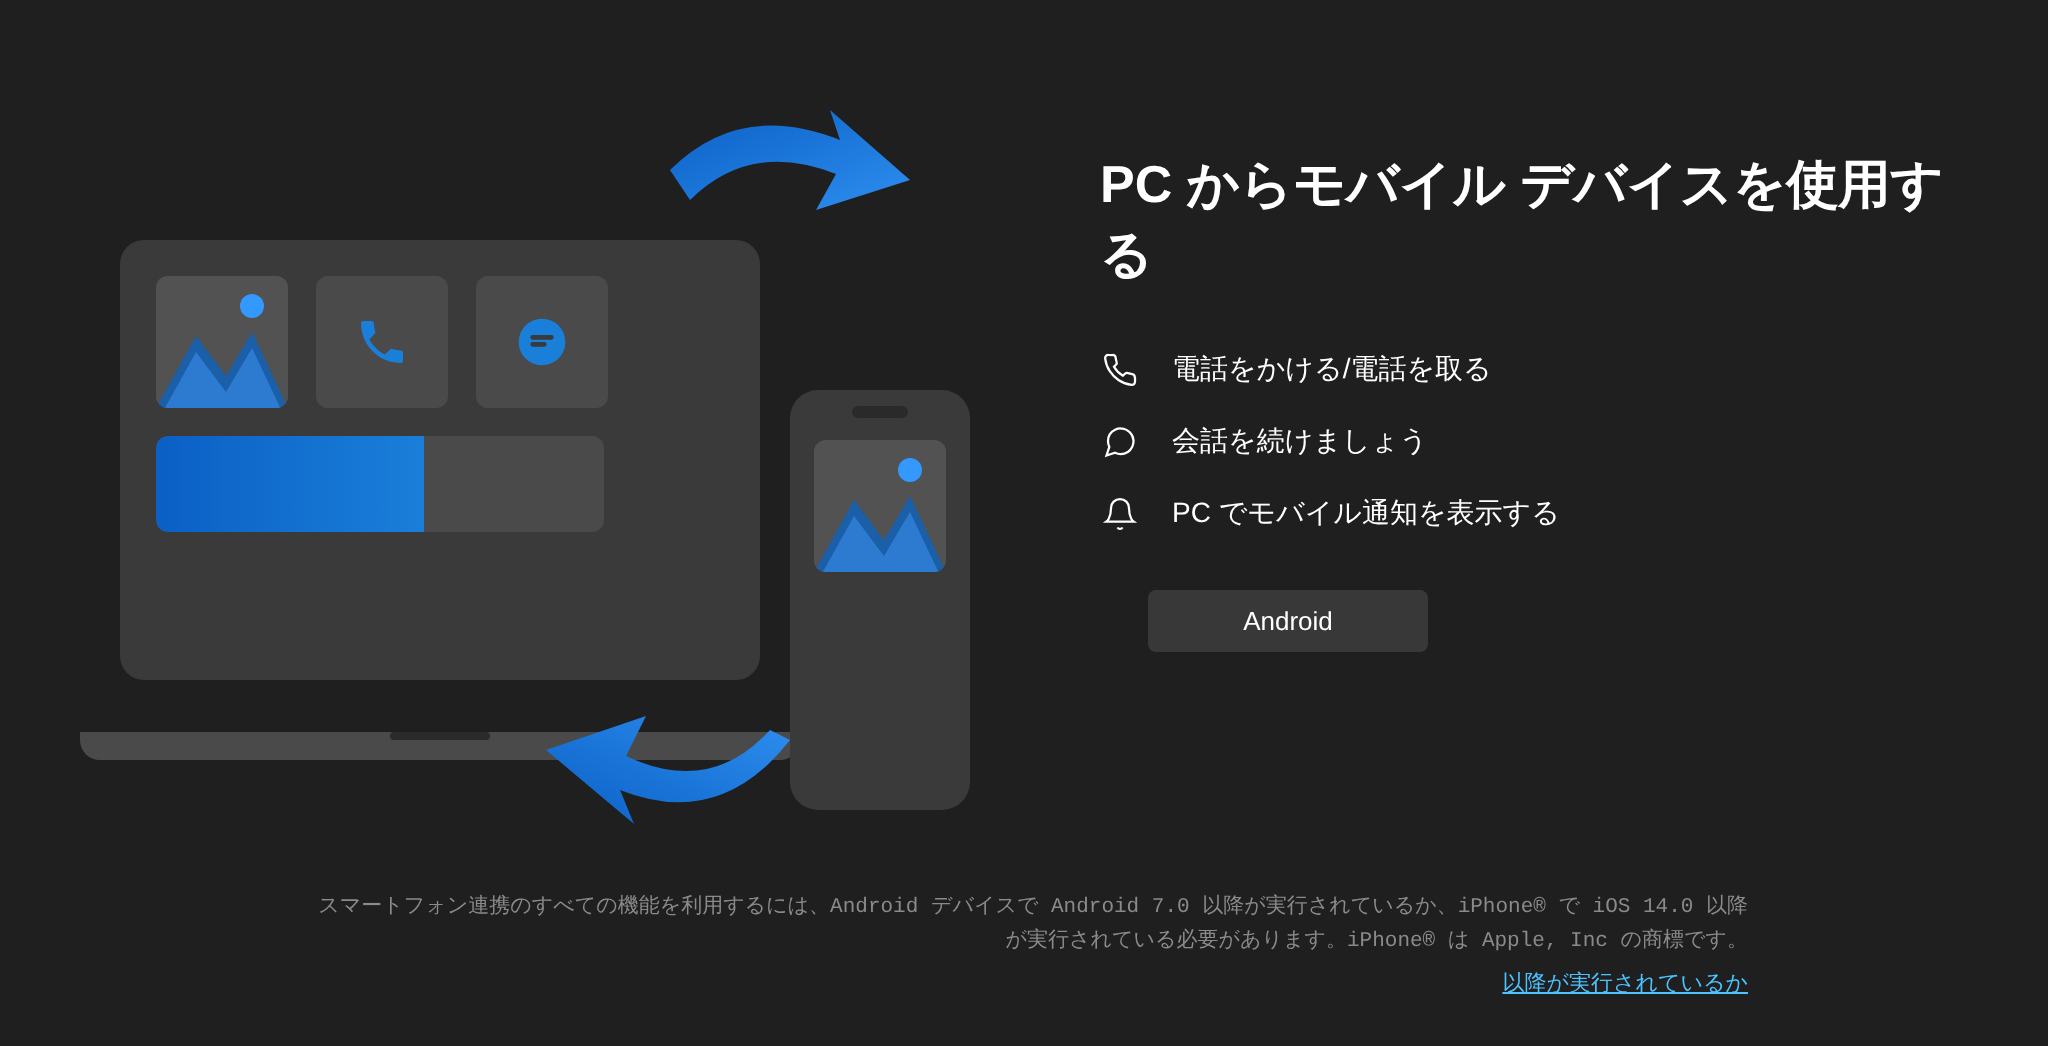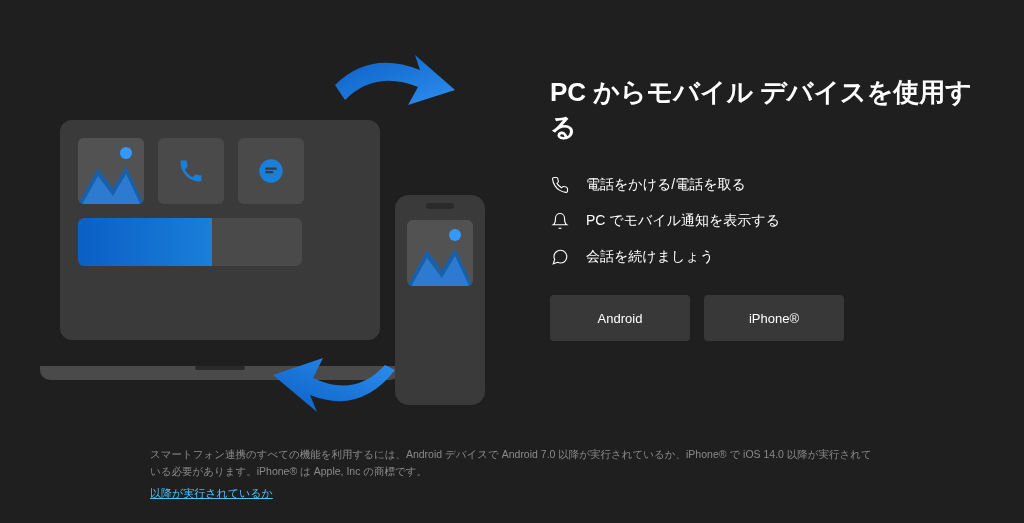--- a/index.html
+++ b/index.html
@@ -168,39 +168,41 @@
       font-size: 15px;
       font-weight: 600;
       margin-bottom: 18px;
     }
     .button-row {
       display: flex;
       gap: 14px;
     }
     .device-button {
       width: 140px;
-      height: 46px;
+      height: 31px;
       background: #383838;
       border: none;
       color: #ffffff;
       font-size: 13px;
       border-radius: 4px;
       cursor: pointer;
       font-family: inherit;
+      margin-left: 24px;
     }
     .footer {
       position: absolute;
       bottom: 20px;
       left: 0;
       width: 100%;
-      text-align: left;
+      text-align: right;
       font-size: 10.5px;
       color: #8a8a8a;
       line-height: 1.6;
       padding: 0 150px;
+      font-family: Liberation Mono, monospace;
     }
     .privacy-link {
       display: block;
       color: #4cc2ff;
       text-decoration: underline;
       margin-top: 6px;
       font-size: 11px;
     }
     .icon-svg {
       stroke: #ffffff;
@@ -286,40 +288,39 @@
         <span class="feature-icon">
           <svg class="icon-svg" width="18" height="18" viewBox="0 0 24 24">
             <path d="M22 16.9v3a2 2 0 0 1-2.2 2 19.8 19.8 0 0 1-8.6-3.1 19.5 19.5 0 0 1-6-6A19.8 19.8 0 0 1 2.1 4.2 2 2 0 0 1 4.1 2h3a2 2 0 0 1 2 1.7c.1.9.3 1.8.6 2.7a2 2 0 0 1-.4 2.1L8 9.8a16 16 0 0 0 6 6l1.3-1.3a2 2 0 0 1 2.1-.4c.9.3 1.8.5 2.7.6a2 2 0 0 1 1.7 2z"></path>
           </svg>
         </span>
         <span>電話をかける/電話を取る</span>
       </li>
       <li class="feature-item">
         <span class="feature-icon">
           <svg class="icon-svg" width="18" height="18" viewBox="0 0 24 24">
+            <path d="M21 11.5a8.4 8.4 0 0 1-.9 3.8 8.5 8.5 0 0 1-7.6 4.7 8.4 8.4 0 0 1-3.8-.9L3 21l1.9-5.7a8.4 8.4 0 0 1-.9-3.8 8.5 8.5 0 0 1 4.7-7.6 8.4 8.4 0 0 1 3.8-.9h.5a8.5 8.5 0 0 1 8 8z"></path>
+          </svg>
+        </span>
+        <span>会話を続けましょう</span>
+      </li>
+      <li class="feature-item">
+        <span class="feature-icon">
+          <svg class="icon-svg" width="18" height="18" viewBox="0 0 24 24">
             <path d="M18 8A6 6 0 0 0 6 8c0 7-3 9-3 9h18s-3-2-3-9"></path>
             <path d="M13.7 21a2 2 0 0 1-3.4 0"></path>
           </svg>
         </span>
         <span>PC でモバイル通知を表示する</span>
       </li>
-      <li class="feature-item">
-        <span class="feature-icon">
-          <svg class="icon-svg" width="18" height="18" viewBox="0 0 24 24">
-            <path d="M21 11.5a8.4 8.4 0 0 1-.9 3.8 8.5 8.5 0 0 1-7.6 4.7 8.4 8.4 0 0 1-3.8-.9L3 21l1.9-5.7a8.4 8.4 0 0 1-.9-3.8 8.5 8.5 0 0 1 4.7-7.6 8.4 8.4 0 0 1 3.8-.9h.5a8.5 8.5 0 0 1 8 8z"></path>
-          </svg>
-        </span>
-        <span>会話を続けましょう</span>
-      </li>
     </ul>
 
 
     <div class="button-row">
       <button class="device-button">Android</button>
-      <button class="device-button">iPhone®</button>
     </div>
   </div>
 </div>
 
 <div class="footer">
   <span>スマートフォン連携のすべての機能を利用するには、Android デバイスで Android 7.0 以降が実行されているか、iPhone® で iOS 14.0 以降が実行されている必要があります。iPhone® は Apple, Inc の商標です。</span>
   <a href="#" class="privacy-link">以降が実行されているか</a>
 </div>
 
 </body></html>

